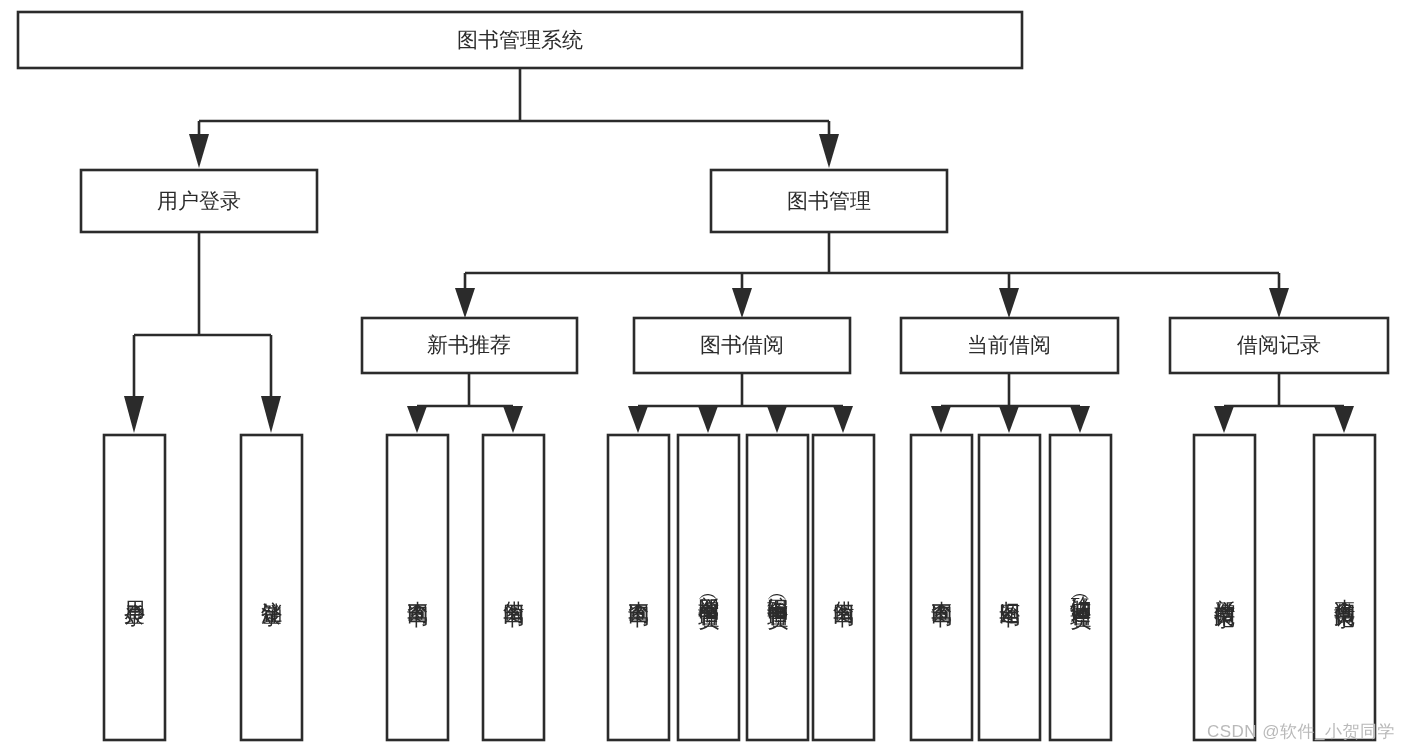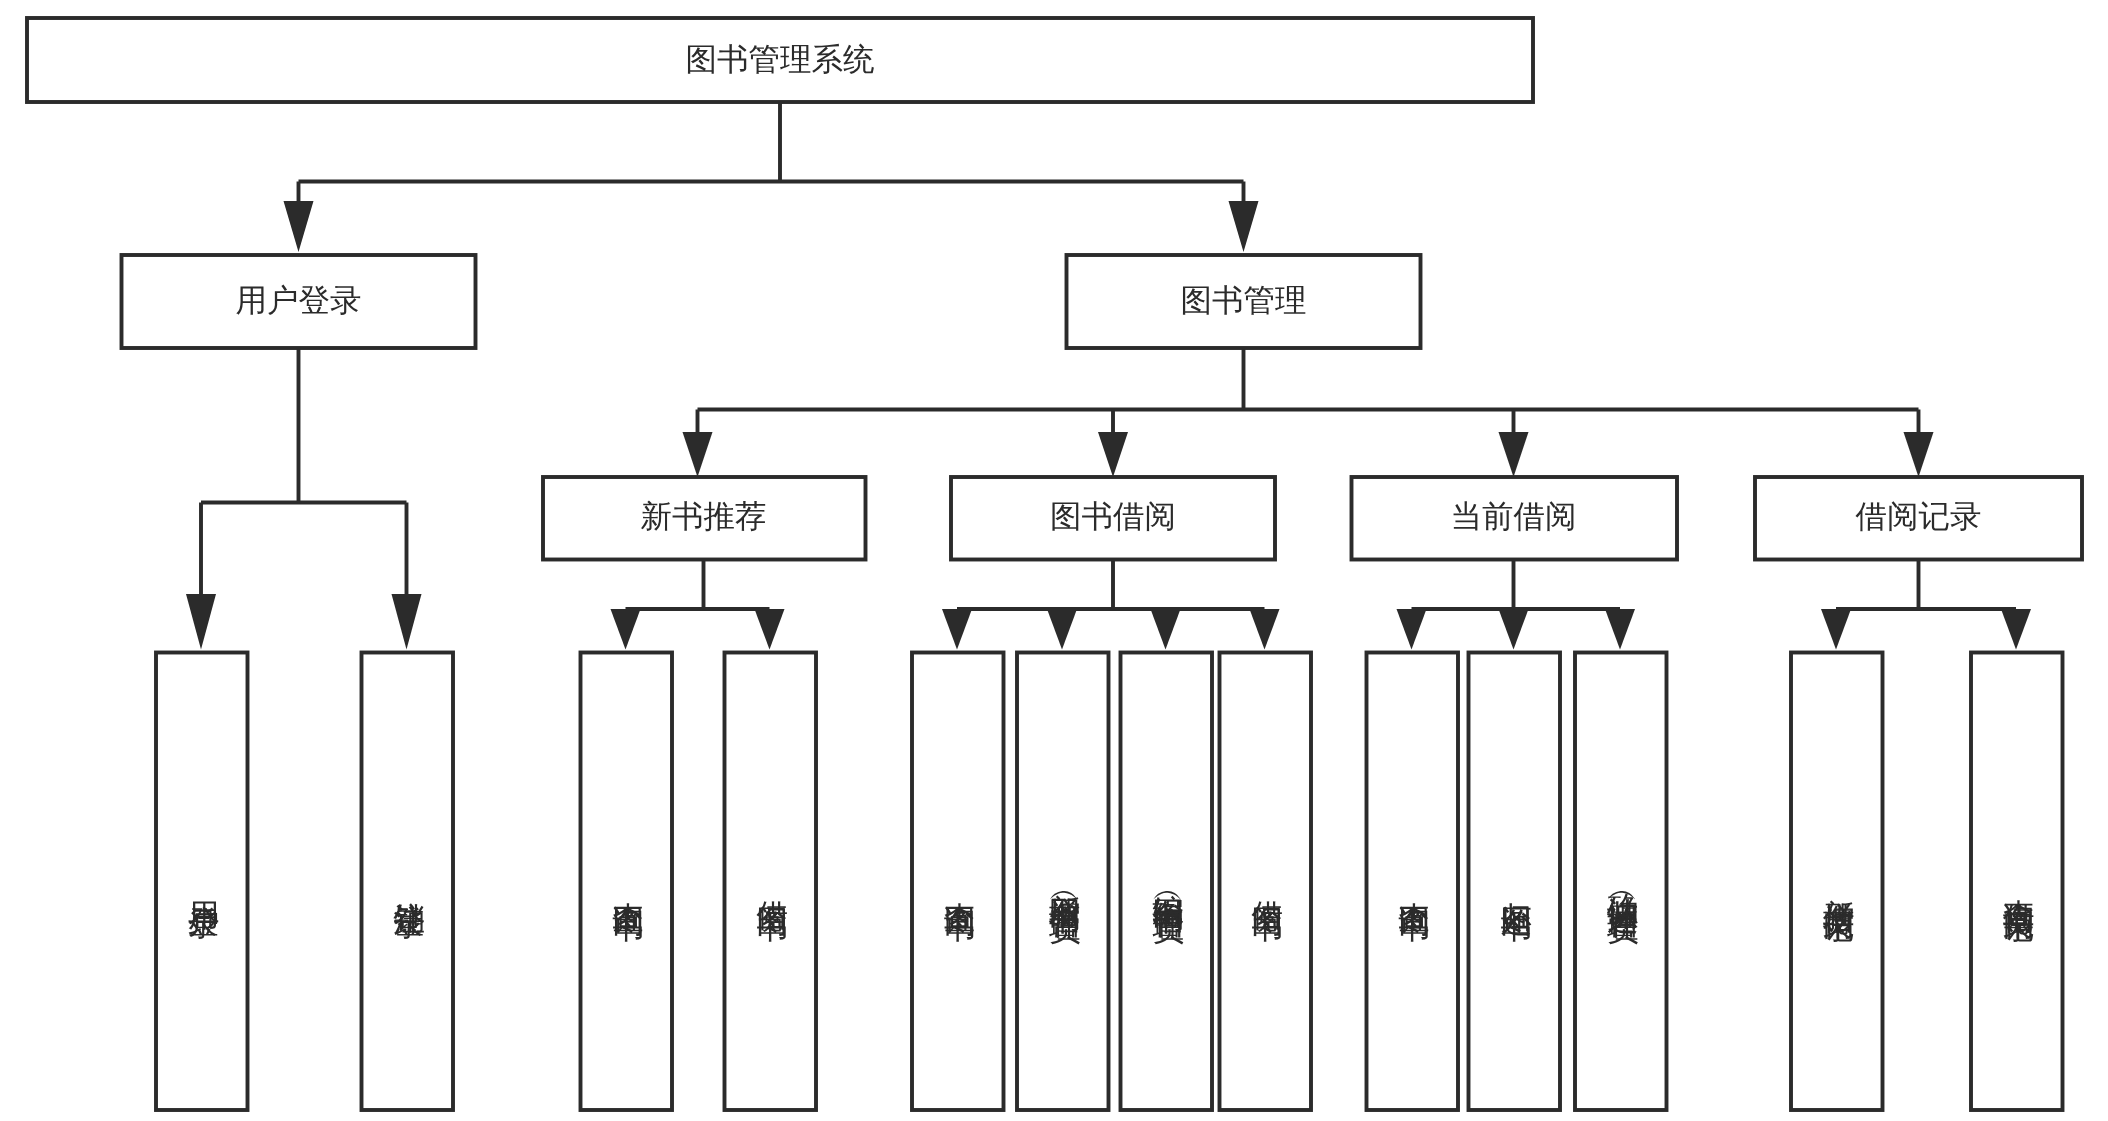--- a/index.html
+++ b/index.html
@@ -199,14 +199,15 @@
   <div class="node-label-v" style="left:747px; top:435px; width:61px; height:305px; display:flex; align-items:center; justify-content:center;">编辑图书（管理员）</div>
   <div class="node-label-v" style="left:813px; top:435px; width:61px; height:305px; display:flex; align-items:center; justify-content:center;">借阅图书</div>
 
   <div class="node-label-v" style="left:911px; top:435px; width:61px; height:305px; display:flex; align-items:center; justify-content:center;">查询图书</div>
   <div class="node-label-v" style="left:979px; top:435px; width:61px; height:305px; display:flex; align-items:center; justify-content:center;">归还图书</div>
   <div class="node-label-v" style="left:1050px; top:435px; width:61px; height:305px; display:flex; align-items:center; justify-content:center;">确认归还（管理员）</div>
 
   <div class="node-label-v" style="left:1194px; top:435px; width:61px; height:305px; display:flex; align-items:center; justify-content:center;">新增借阅记录</div>
   <div class="node-label-v" style="left:1314px; top:435px; width:61px; height:305px; display:flex; align-items:center; justify-content:center;">查询借阅记录</div>
 
+  <div class="watermark">CSDN @软件_小贺同学</div>
 
 </div>
 
 </body></html>

